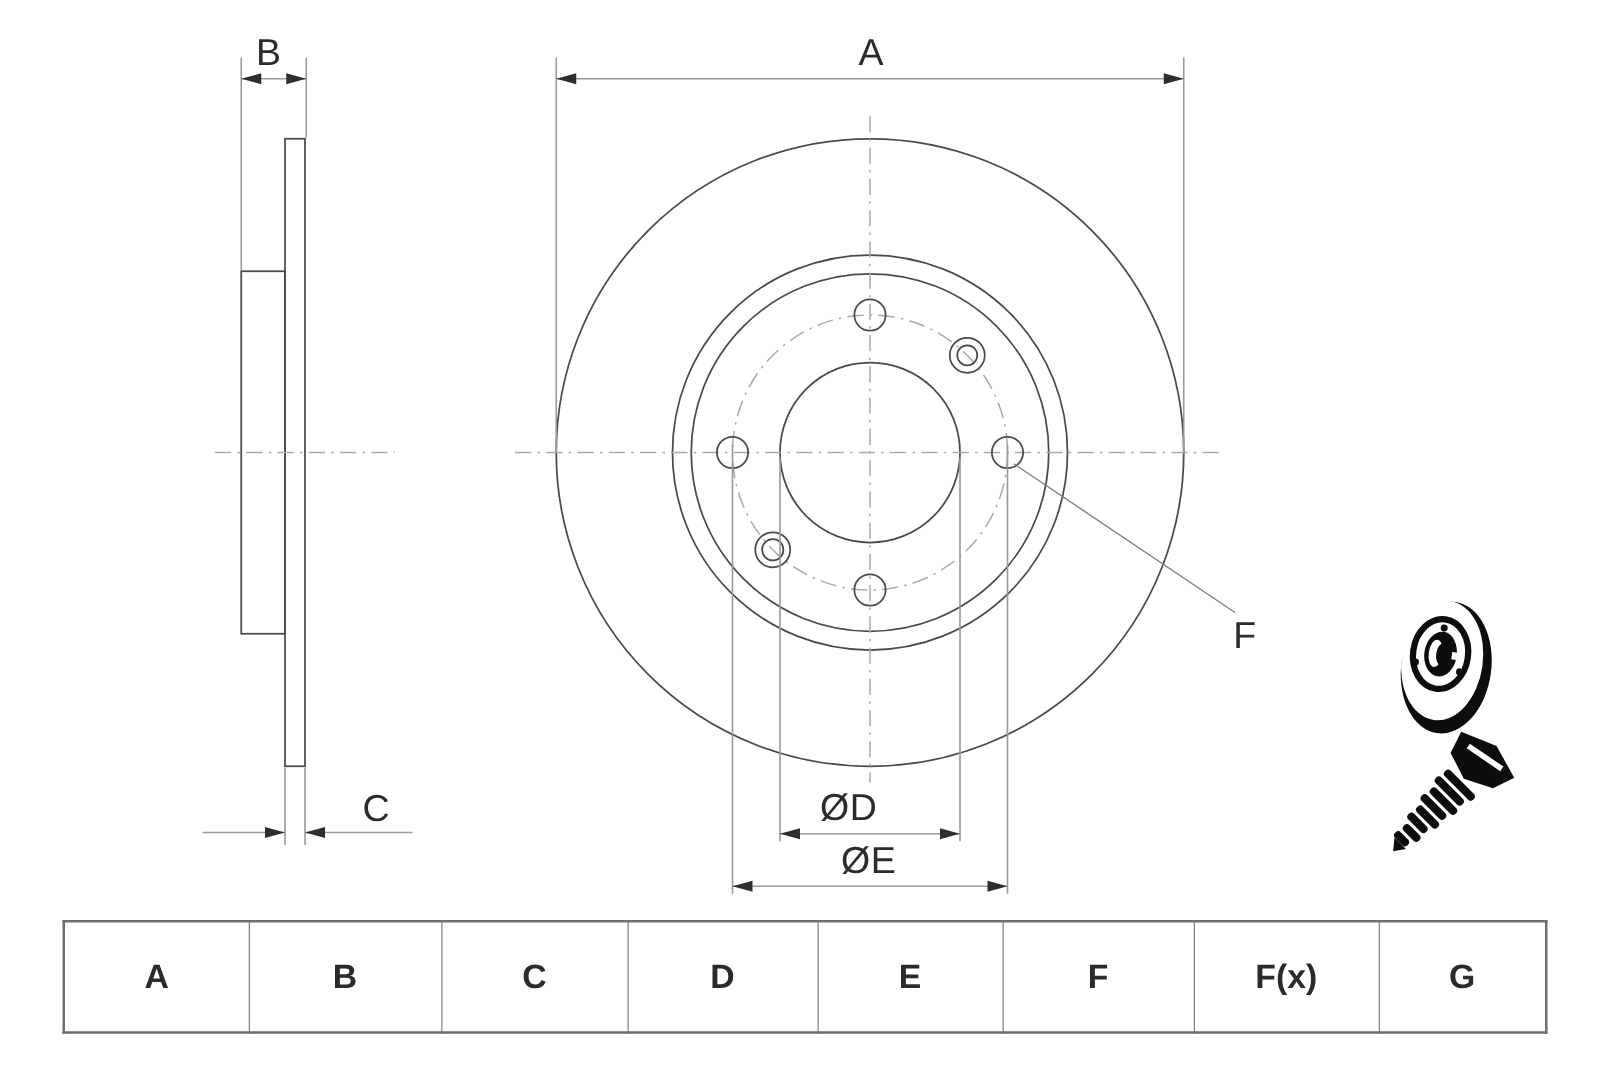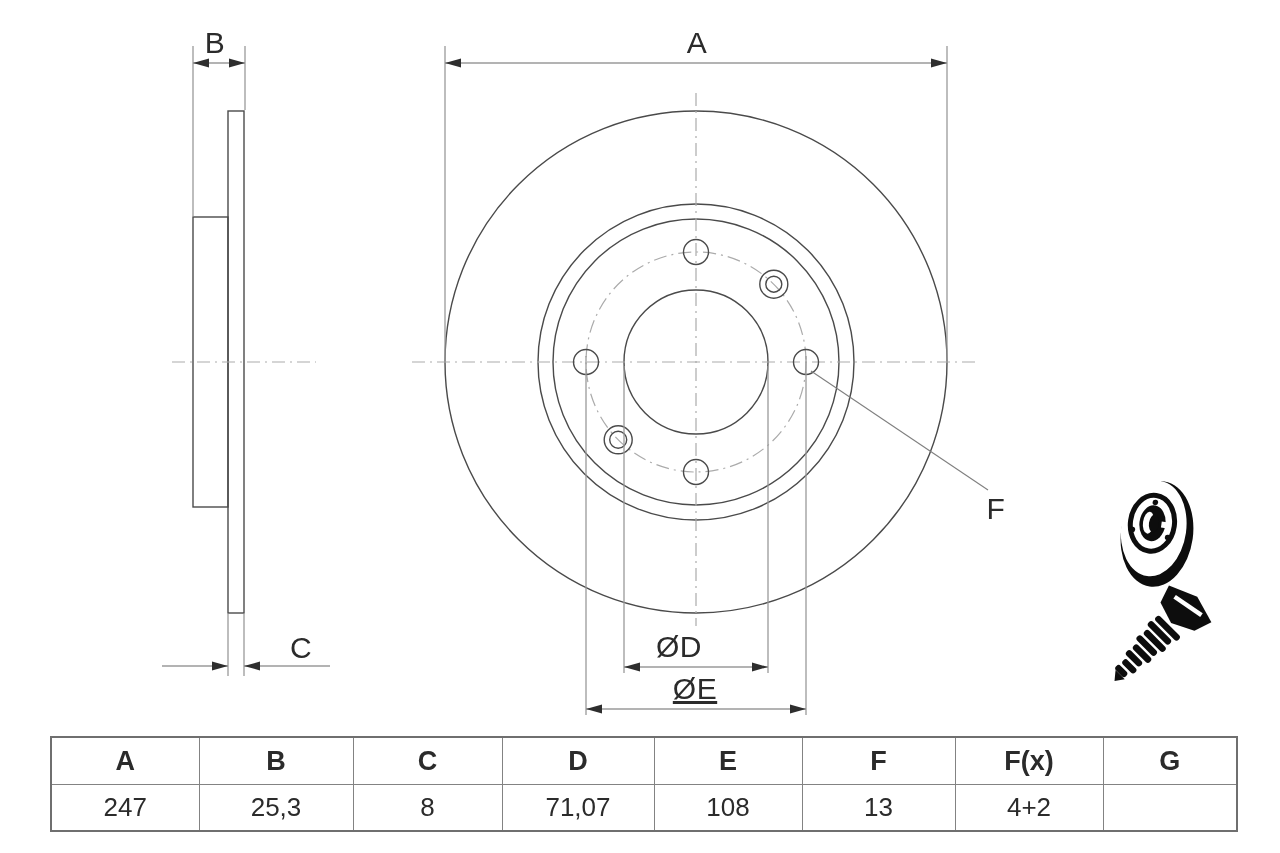--- a/index.html
+++ b/index.html
@@ -135,21 +135,21 @@
       <rect class="icon" x="-7.3" y="88" width="17" height="6.5" rx="3"></rect>
       <rect class="icon" x="-8.2" y="97" width="14" height="6.5" rx="3"></rect>
       <polygon class="icon" points="-6,103.5 7,103.5 1,112"></polygon>
     </g>
   </svg>
 
   <div class="dim-label" style="left:697px; top:43px;">A</div>
   <div class="dim-label" style="left:215px; top:43px;">B</div>
   <div class="dim-label" style="left:301px; top:648px;">C</div>
   <div class="dim-label" style="left:679px; top:647px;">ØD</div>
-  <div class="dim-label" style="left:695px; top:689px;text-decoration:underline;">ØE</div>
+  <div class="dim-label" style="left:695px; top:689px;">ØE</div>
   <div class="dim-label" style="left:996px; top:509px;">F</div>
 
   <table class="spec-table">
     <colgroup>
       <col style="width:148px">
         <col style="width:154px">
         <col style="width:149px">
         <col style="width:152px">
       <col style="width:148px">
         <col style="width:153px">
@@ -160,26 +160,16 @@
         <tr>
       <th>A</th>
       <th>B</th>
       <th>C</th>
       <th>D</th>
       <th>E</th>
       <th>F</th>
       <th>F(x)</th>
       <th>G</th>
     </tr>
-    <tr>
-      <td>247</td>
-      <td>25,3</td>
-      <td>8</td>
-      <td>71,07</td>
-      <td>108</td>
-      <td>13</td>
-      <td>4+2</td>
-      <td></td>
-    </tr>
   </tbody>
     </table>
 
 </div>
 
 </body></html>

